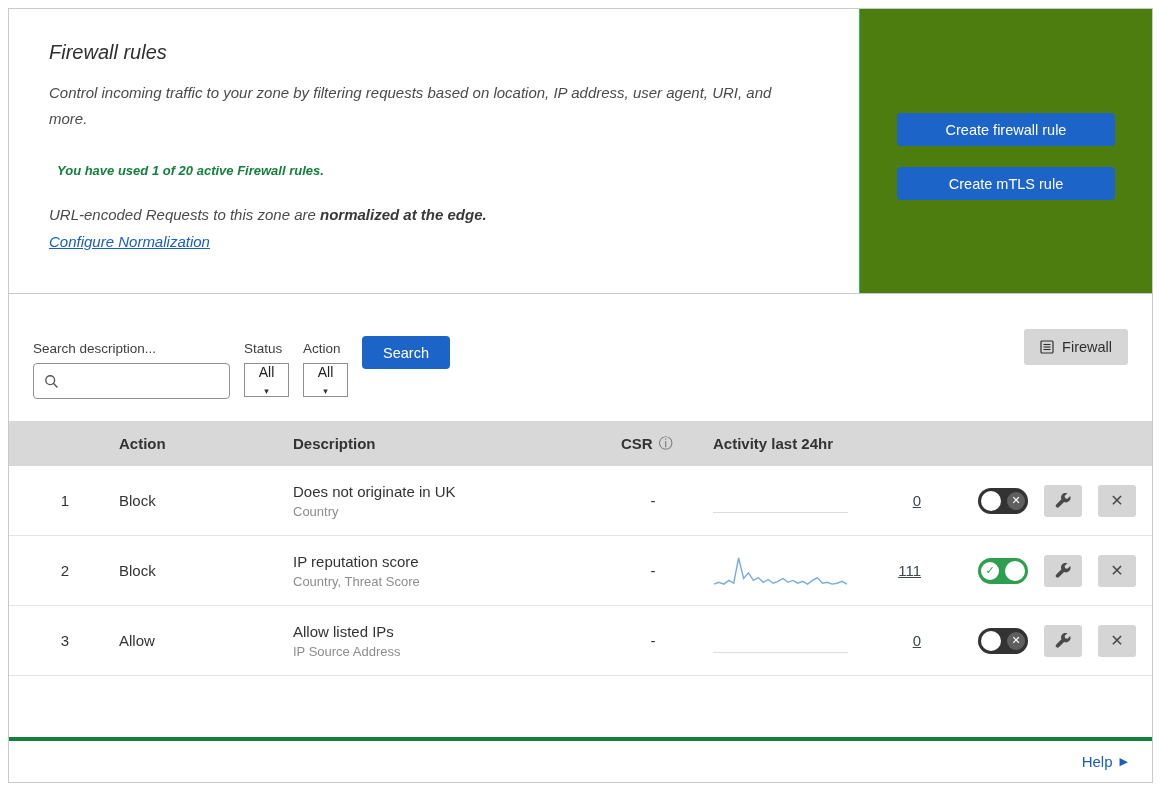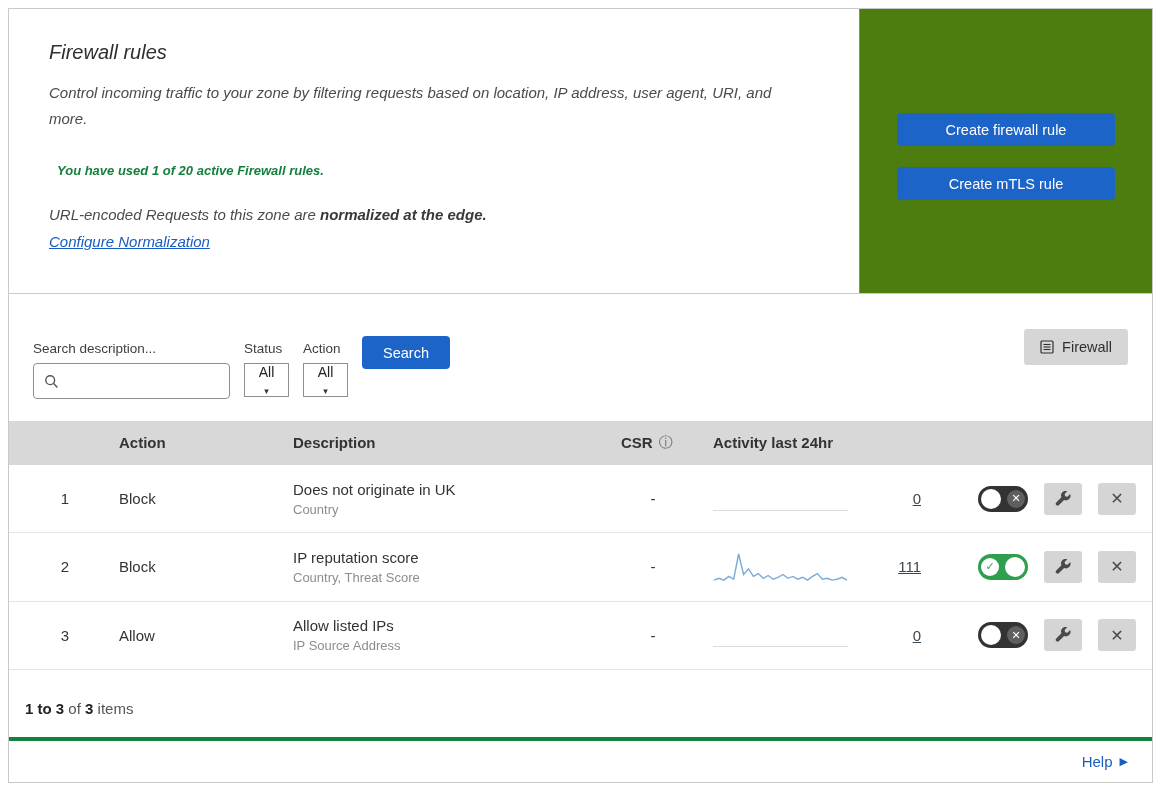--- a/index.html
+++ b/index.html
@@ -284,23 +284,20 @@
         <svg width="16" height="16" viewBox="0 0 16 16">
           <path fill="#4a4a4a" d="M15.2 3.1a4.6 4.6 0 0 1-6.1 5.9L4 14.1a1.9 1.9 0 1 1-2.7-2.7L6.4 6.3A4.6 4.6 0 0 1 12.3.2L9.6 2.9l.5 2.4 2.4.5 2.7-2.7z"></path>
         </svg>
       </button>
       <button class="icon-btn">
         <span>✕</span>
       </button>
     </div>
   </div>
 
-  <div class="tfoot">
-    <b>1 to 3</b><span> of </span><b>3</b><span> items</span>
-  </div>
 
   <div class="help-bar">
     <a class="help-link">
       <span>Help</span>
       <span class="help-arrow">▶</span>
     </a>
   </div>
 
 </div>
 

